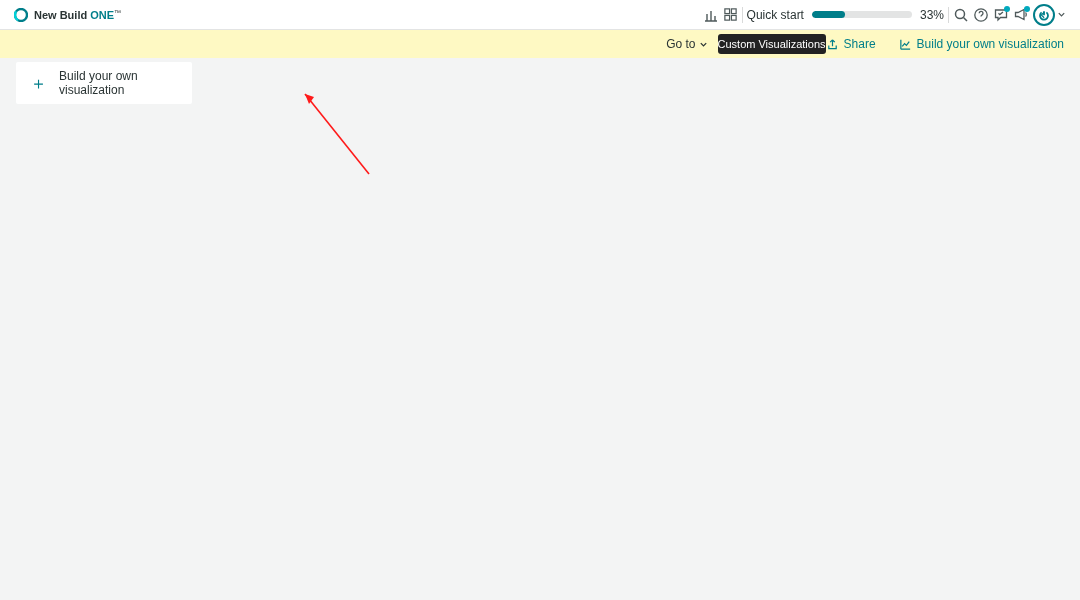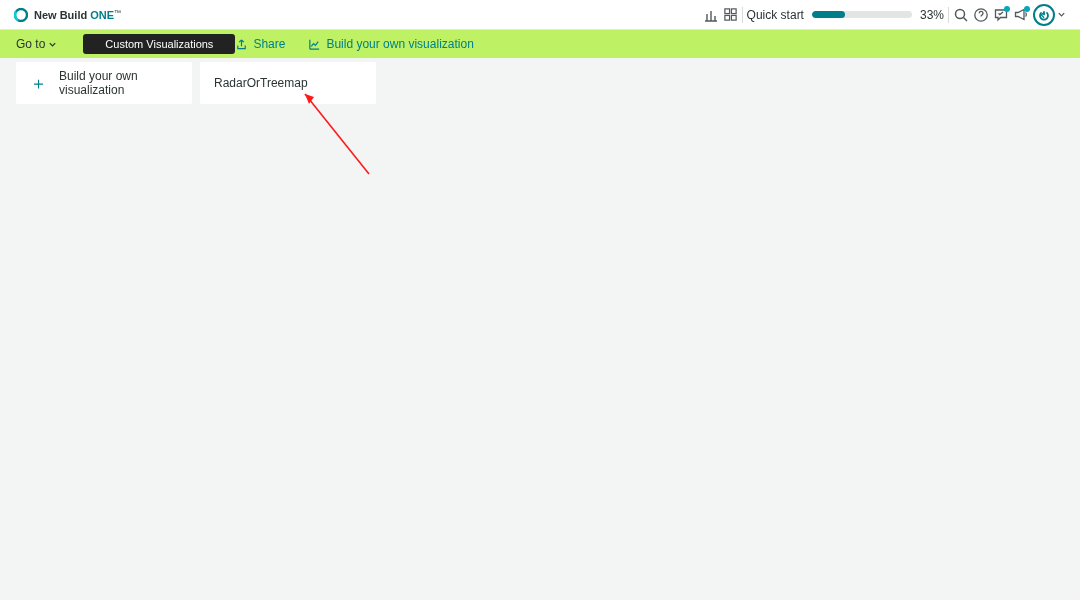--- a/index.html
+++ b/index.html
@@ -12,24 +12,24 @@
 .brand-text sup{font-size:7px;font-weight:400;vertical-align:top}
 .tr{display:flex;align-items:center;gap:4px}
 .tr-icon{color:#4f5a5b;cursor:pointer;display:flex;align-items:center;justify-content:center;position:relative}
 .qs{display:flex;align-items:center;gap:8px;font-size:12px;color:#2a3434}
 .qs-bar{width:100px;height:7px;background:#e3e4e4;border-radius:4px;overflow:hidden;position:relative}
 .qs-fill{height:100%;background:#007e8a;border-radius:4px}
 .sep{width:1px;height:16px;background:#d9dada}
 .dot{position:absolute;top:-1px;right:-1px;width:6px;height:6px;background:#00a9bd;border-radius:50%}
 .avatar{width:22px;height:22px;border:2px solid #007e8a;border-radius:50%;display:flex;align-items:center;justify-content:center;color:#007e8a}
 .avwrap{display:flex;align-items:center;gap:2px;cursor:pointer}
-.sub{height:28px;background:#bef264;display:flex;align-items:center;padding:0 16px;justify-content:flex-start}
+.sub{height:28px;background:#fef9c3;display:flex;align-items:center;padding:0 16px;justify-content:flex-end}
 .sub-l{display:flex;align-items:center;gap:6px}
 .goto{font-size:12px;color:#2a3434;cursor:pointer;display:flex;align-items:center;gap:3px}
-.tag{background:#222;color:#fff;font-size:11px;padding:4px 22px;border-radius:3px;margin-left:20px}
+.tag{background:#222;color:#fff;font-size:11px;padding:4px 0;border-radius:3px;margin-left:4px}
 .sub-r{display:flex;align-items:center;gap:23px}
 .link{color:#007e8a;font-size:12px;display:flex;align-items:center;gap:5px;cursor:pointer}
 .cards{display:flex;gap:8px;padding:4px 16px}
 .card{background:#fff;width:176px;height:42px;display:flex;align-items:center;padding:0 14px;gap:12px;cursor:pointer;font-size:12px;border-radius:2px}
 .plus{color:#007e8a;font-size:17px;font-weight:300}
 .arrow{position:absolute;top:86px;left:297px;pointer-events:none}
 </style>
 </head>
 <body>
 
@@ -133,21 +133,18 @@
         <span>Build your own visualization</span>
       </span>
   </div>
 </div>
 
 <div class="cards">
   <div class="card">
     <span class="plus">＋</span>
     <span>Build your own visualization</span>
   </div>
-  <div class="card">
-    <span>RadarOrTreemap</span>
-  </div>
 </div>
 
 <svg class="arrow" width="90" height="100" viewBox="0 0 90 100">
     <line x1="8" y1="8" x2="72" y2="88" stroke="#ff1a1a" stroke-width="1.6"></line>
     <polygon points="8,8 17,11 12,18" fill="#ff1a1a"></polygon>
   </svg>
 
 </body></html>

